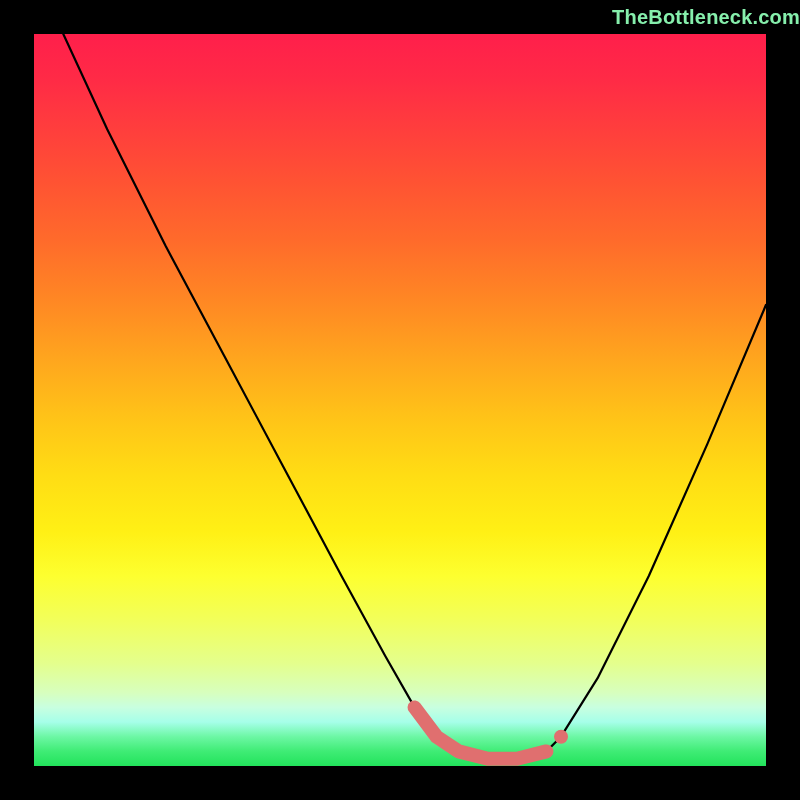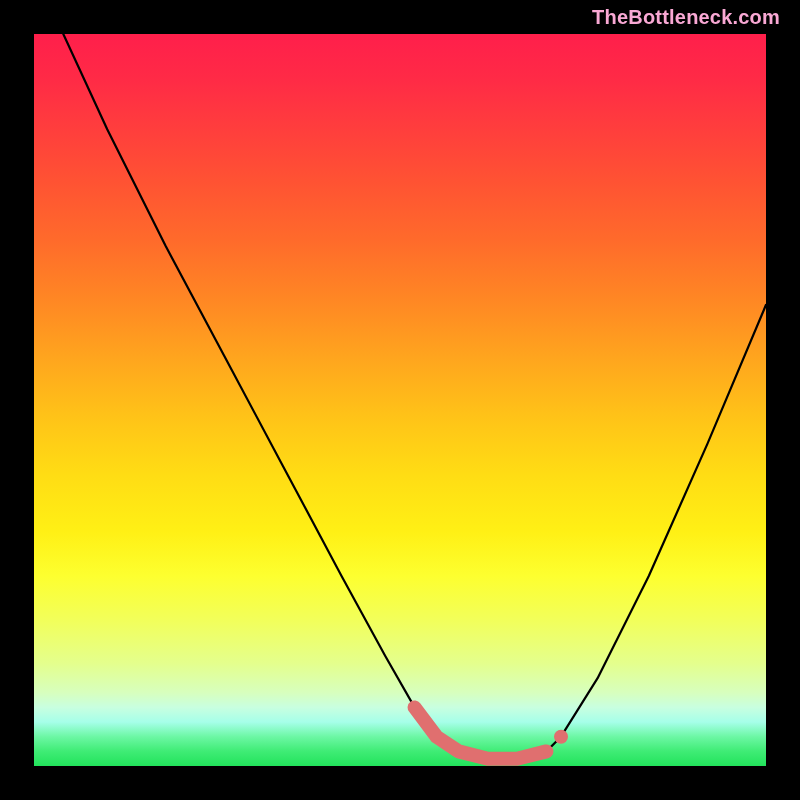--- a/index.html
+++ b/index.html
@@ -52,25 +52,25 @@
   }
   svg.overlay {
     position: absolute;
     inset: 0;
     width: 732px;
     height: 732px;
   }
   .watermark {
     position: absolute;
     top: 6px;
-    right: 20px;
+    right: 0;
     font-family: Arial, Helvetica, sans-serif;
     font-size: 20px;
     font-weight: 700;
-    color: #f9a8d4;
+    color: #86efac;
     letter-spacing: 0.2px;
     user-select: none;
   }
 </style>
 </head>
 <body>
 
 <div class="stage">
 
   <div class="watermark">TheBottleneck.com</div>

